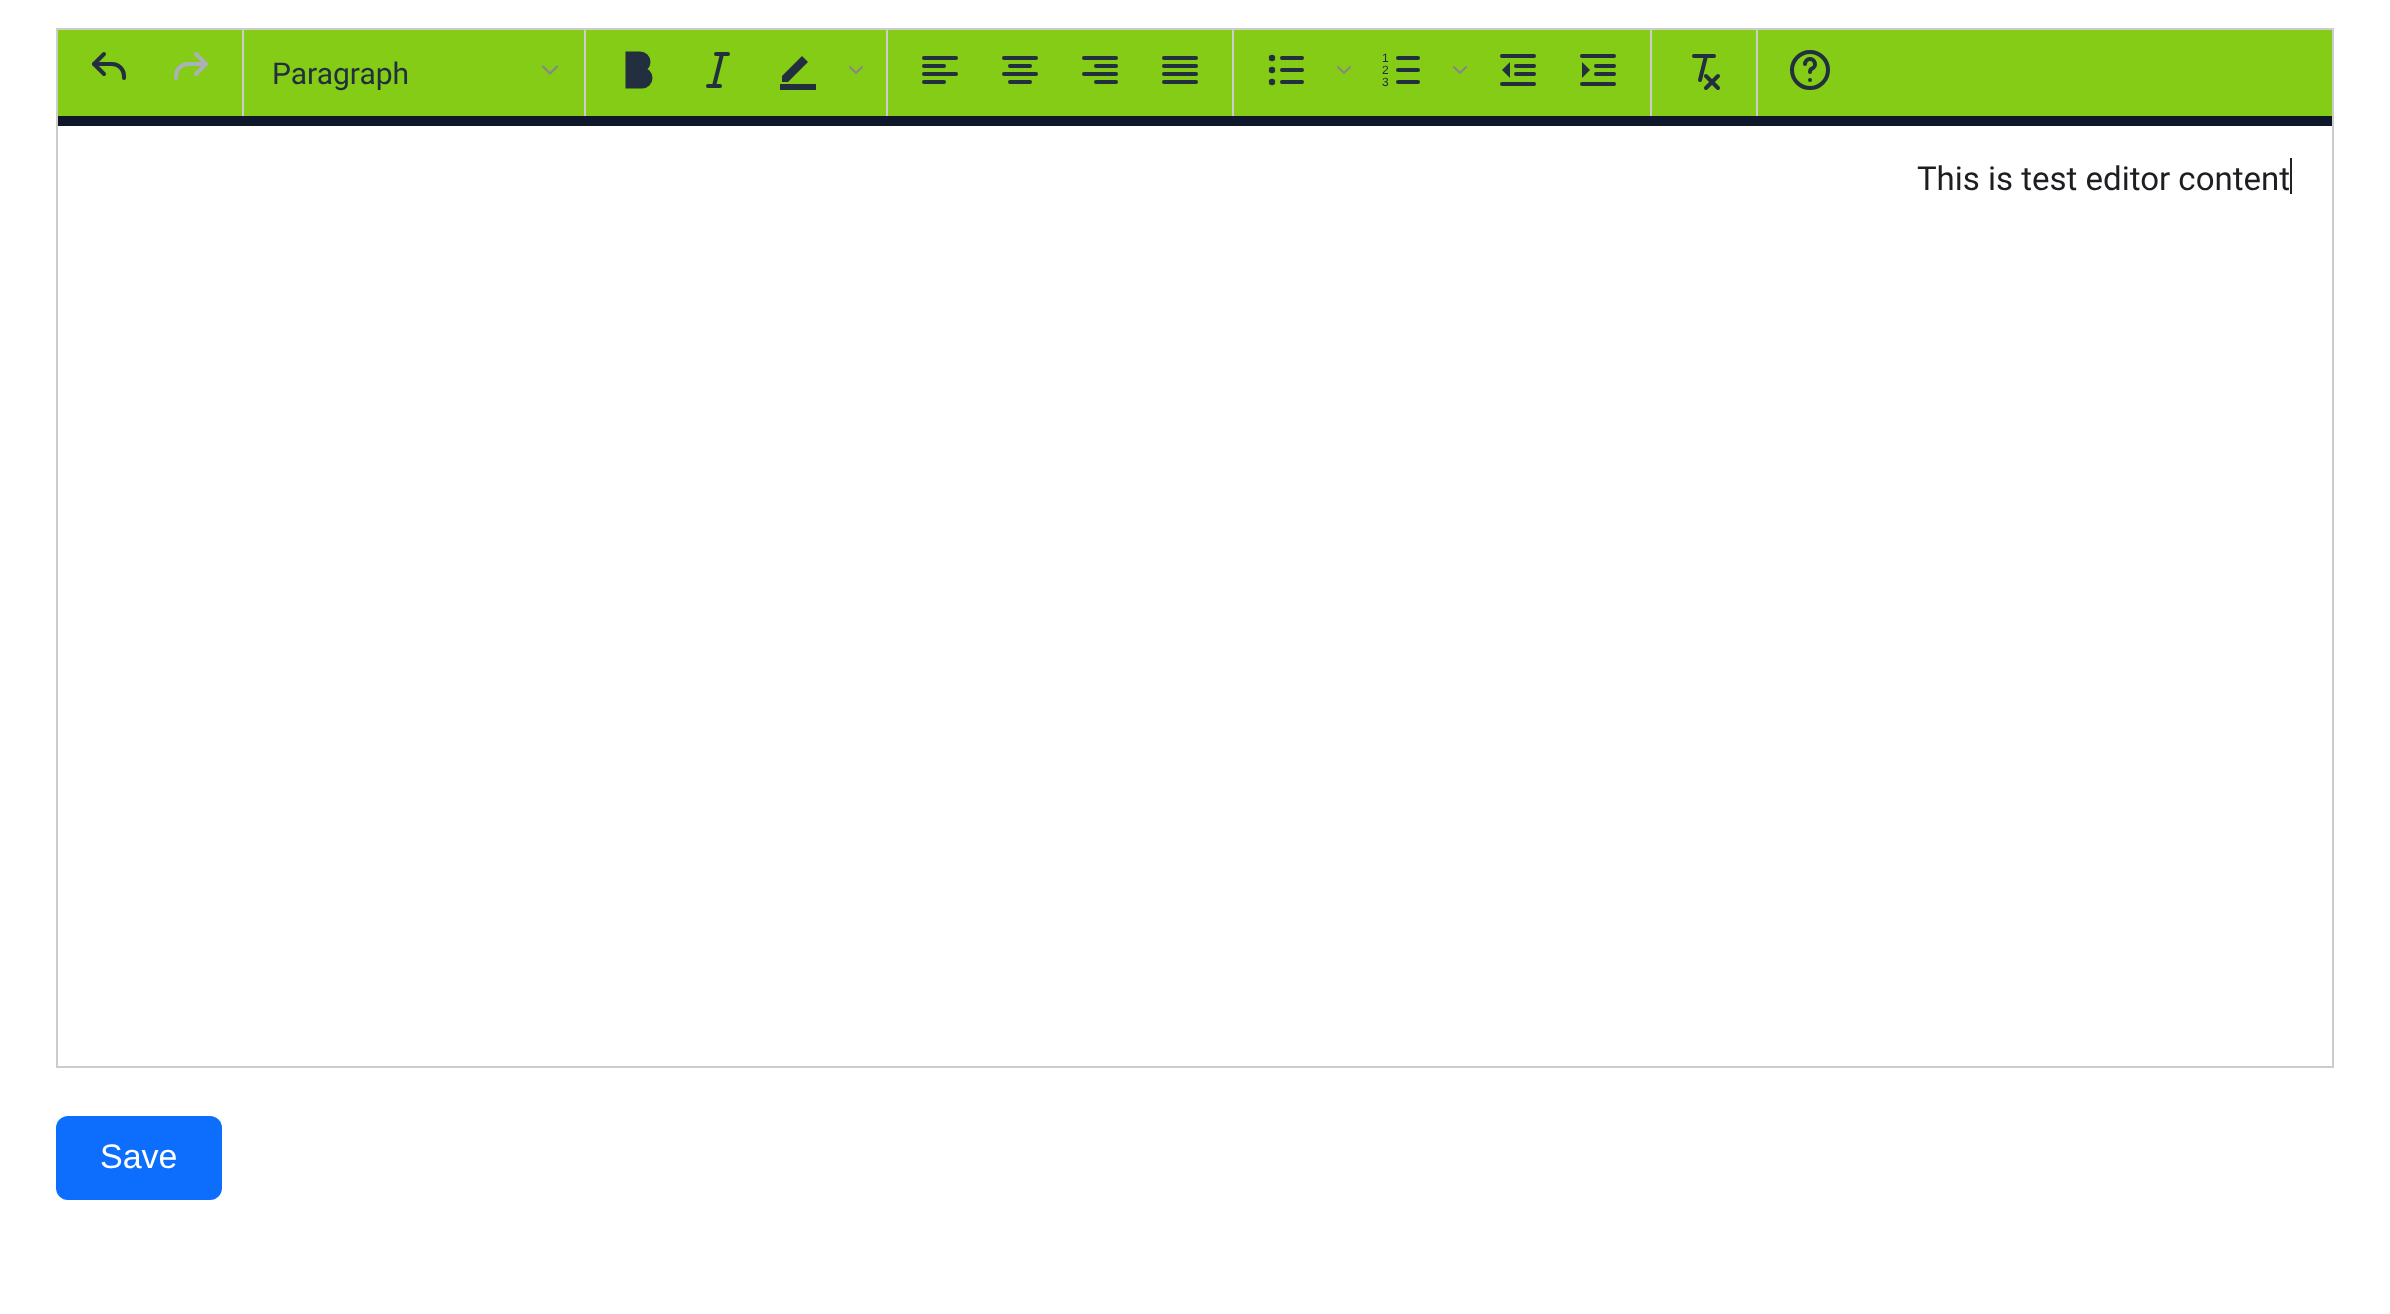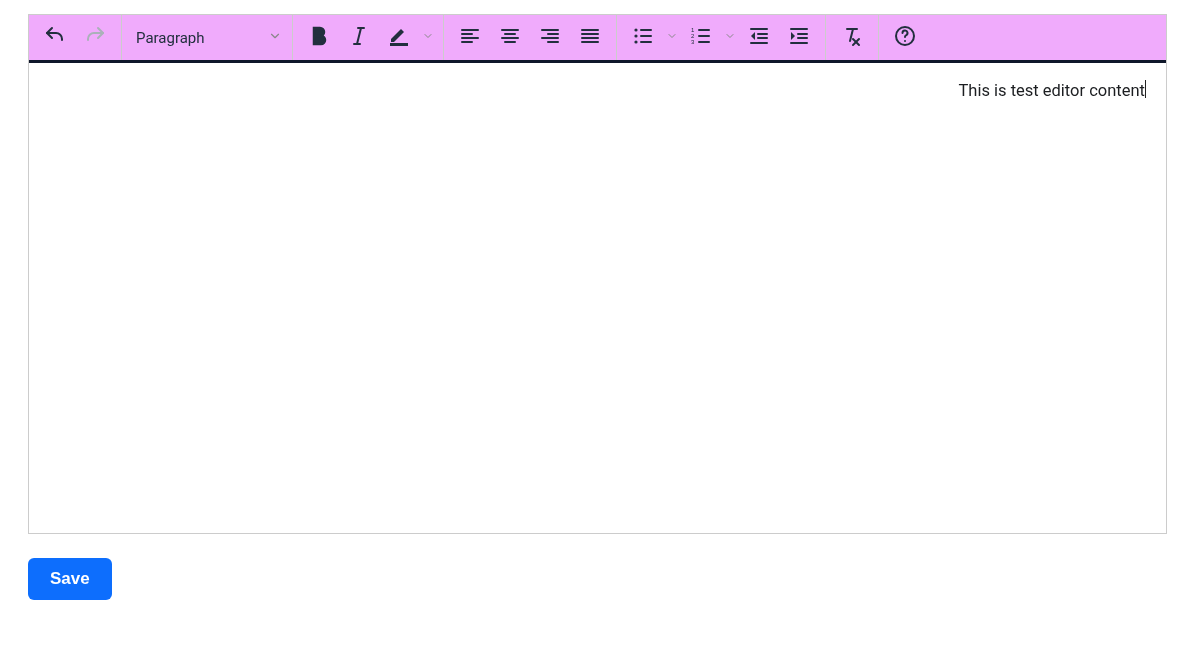--- a/index.html
+++ b/index.html
@@ -9,22 +9,22 @@
     background: #fff;
     color: #1c1e21;
   }
   .page { padding: 14px 28px; width: 1195px; }
   .editor-wrap {
     border: 1px solid #ccc;
     background: #fff;
   }
   .toolbar {
     display: flex;
-    border-bottom: 3px solid #0f172a;
-    background: #f0abfc;
+    border-bottom: 5px solid #0f172a;
+    background: #84cc16;
     height: 48px;
   }
   .group {
     display: flex;
     align-items: center;
     border-right: 1px solid #ccc;
     padding: 0 6px;
   }
   .group:last-child { border-right: none; }
   .tb-btn {
@@ -70,21 +70,20 @@
   }
   .save-row { margin-top: 24px; }
   .save-btn {
     background: #0d6efd;
     color: #fff;
     border: none;
     font-size: 17px;
     padding: 11px 22px;
     border-radius: 6px;
     cursor: pointer;
-    font-weight: bold;
   }
   
   .ic { fill: currentColor; }
   .st { stroke: currentColor; fill: none; stroke-width: 2; stroke-linecap: round; stroke-linejoin: round; }
 </style>
 </head>
 <body>
 
 <div class="page">
   <div class="editor-wrap">

